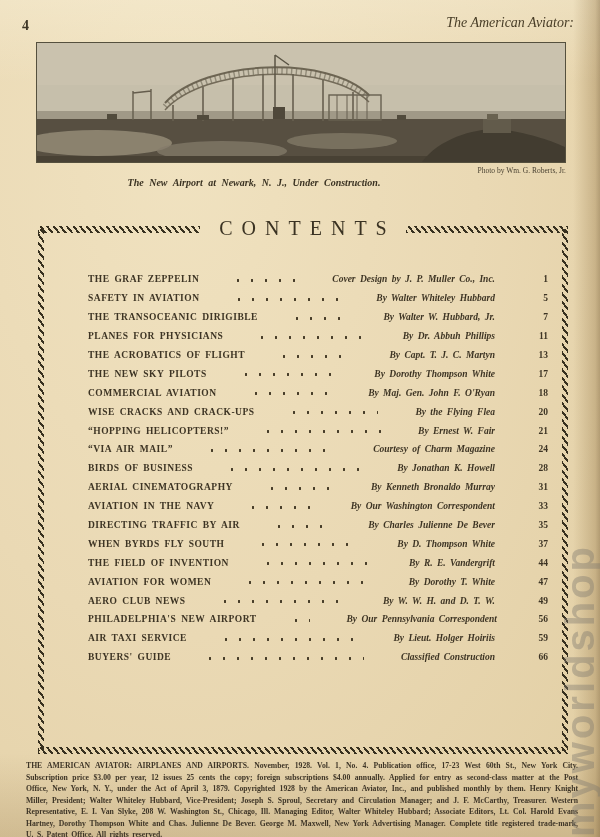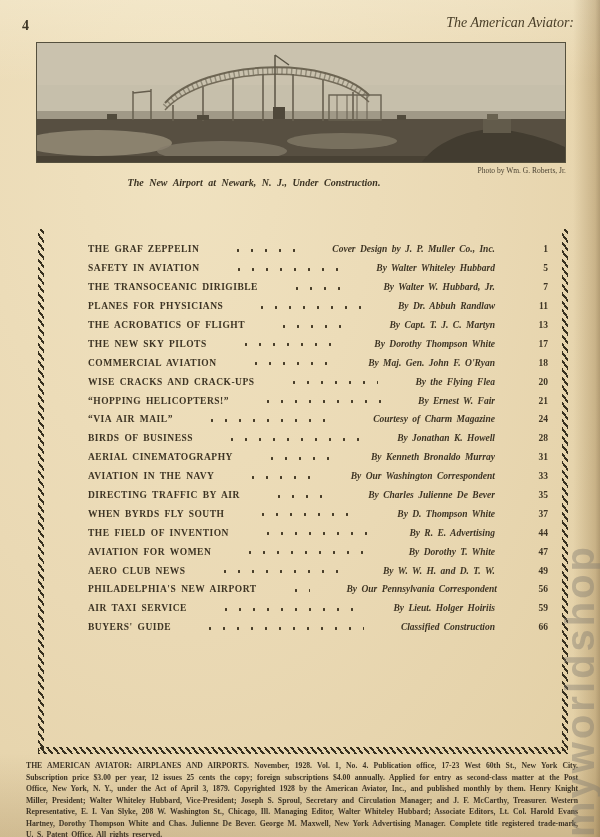--- a/index.html
+++ b/index.html
@@ -78,20 +78,25 @@
     <rect x="160" y="72" width="12" height="5" fill="#443f34"></rect>
     <rect x="360" y="72" width="9" height="5" fill="#443f34"></rect>
     <rect x="0" y="0" width="528" height="119" fill="#b7a478" opacity="0.12"></rect>
   </svg>
 </div>
 
 <div class="photo-credit">Photo by Wm. G. Roberts, Jr.</div>
 <div class="photo-caption">The New Airport at Newark, N. J., Under Construction.</div>
 
 <div class="toc-box">
+  <div class="toc-head">
+    <div class="rope"></div>
+    <span class="toc-title">CONTENTS</span>
+    <div class="rope"></div>
+  </div>
   <div class="rope rope-left"></div>
   <div class="rope rope-right"></div>
   <div class="rope rope-bottom"></div>
   <div class="entries" id="entries">
   <div class="row">
     <span class="t">THE GRAF ZEPPELIN</span>
     <span class="leader"></span>
     <span class="by">Cover Design by J. P. Muller Co., Inc.</span>
     <span class="pg">1</span>
   </div>
@@ -106,21 +111,21 @@
   <div class="row">
     <span class="t">THE TRANSOCEANIC DIRIGIBLE</span>
     <span class="leader"></span>
     <span class="by">By Walter W. Hubbard, Jr.</span>
     <span class="pg">7</span>
   </div>
 
   <div class="row">
     <span class="t">PLANES FOR PHYSICIANS</span>
     <span class="leader"></span>
-    <span class="by">By Dr. Abbuh Randlaw</span>
+    <span class="by">By Dr. Abbuh Phillips</span>
     <span class="pg">11</span>
   </div>
 
   <div class="row">
     <span class="t">THE ACROBATICS OF FLIGHT</span>
     <span class="leader"></span>
     <span class="by">By Capt. T. J. C. Martyn</span>
     <span class="pg">13</span>
   </div>
 
@@ -191,21 +196,21 @@
   <div class="row">
     <span class="t">WHEN BYRDS FLY SOUTH</span>
     <span class="leader"></span>
     <span class="by">By D. Thompson White</span>
     <span class="pg">37</span>
   </div>
 
   <div class="row">
     <span class="t">THE FIELD OF INVENTION</span>
     <span class="leader"></span>
-    <span class="by">By R. E. Advertising</span>
+    <span class="by">By R. E. Vandergrift</span>
     <span class="pg">44</span>
   </div>
 
 
   <div class="row">
     <span class="t">AVIATION FOR WOMEN</span>
     <span class="leader"></span>
     <span class="by">By Dorothy T. White</span>
     <span class="pg">47</span>
   </div>

